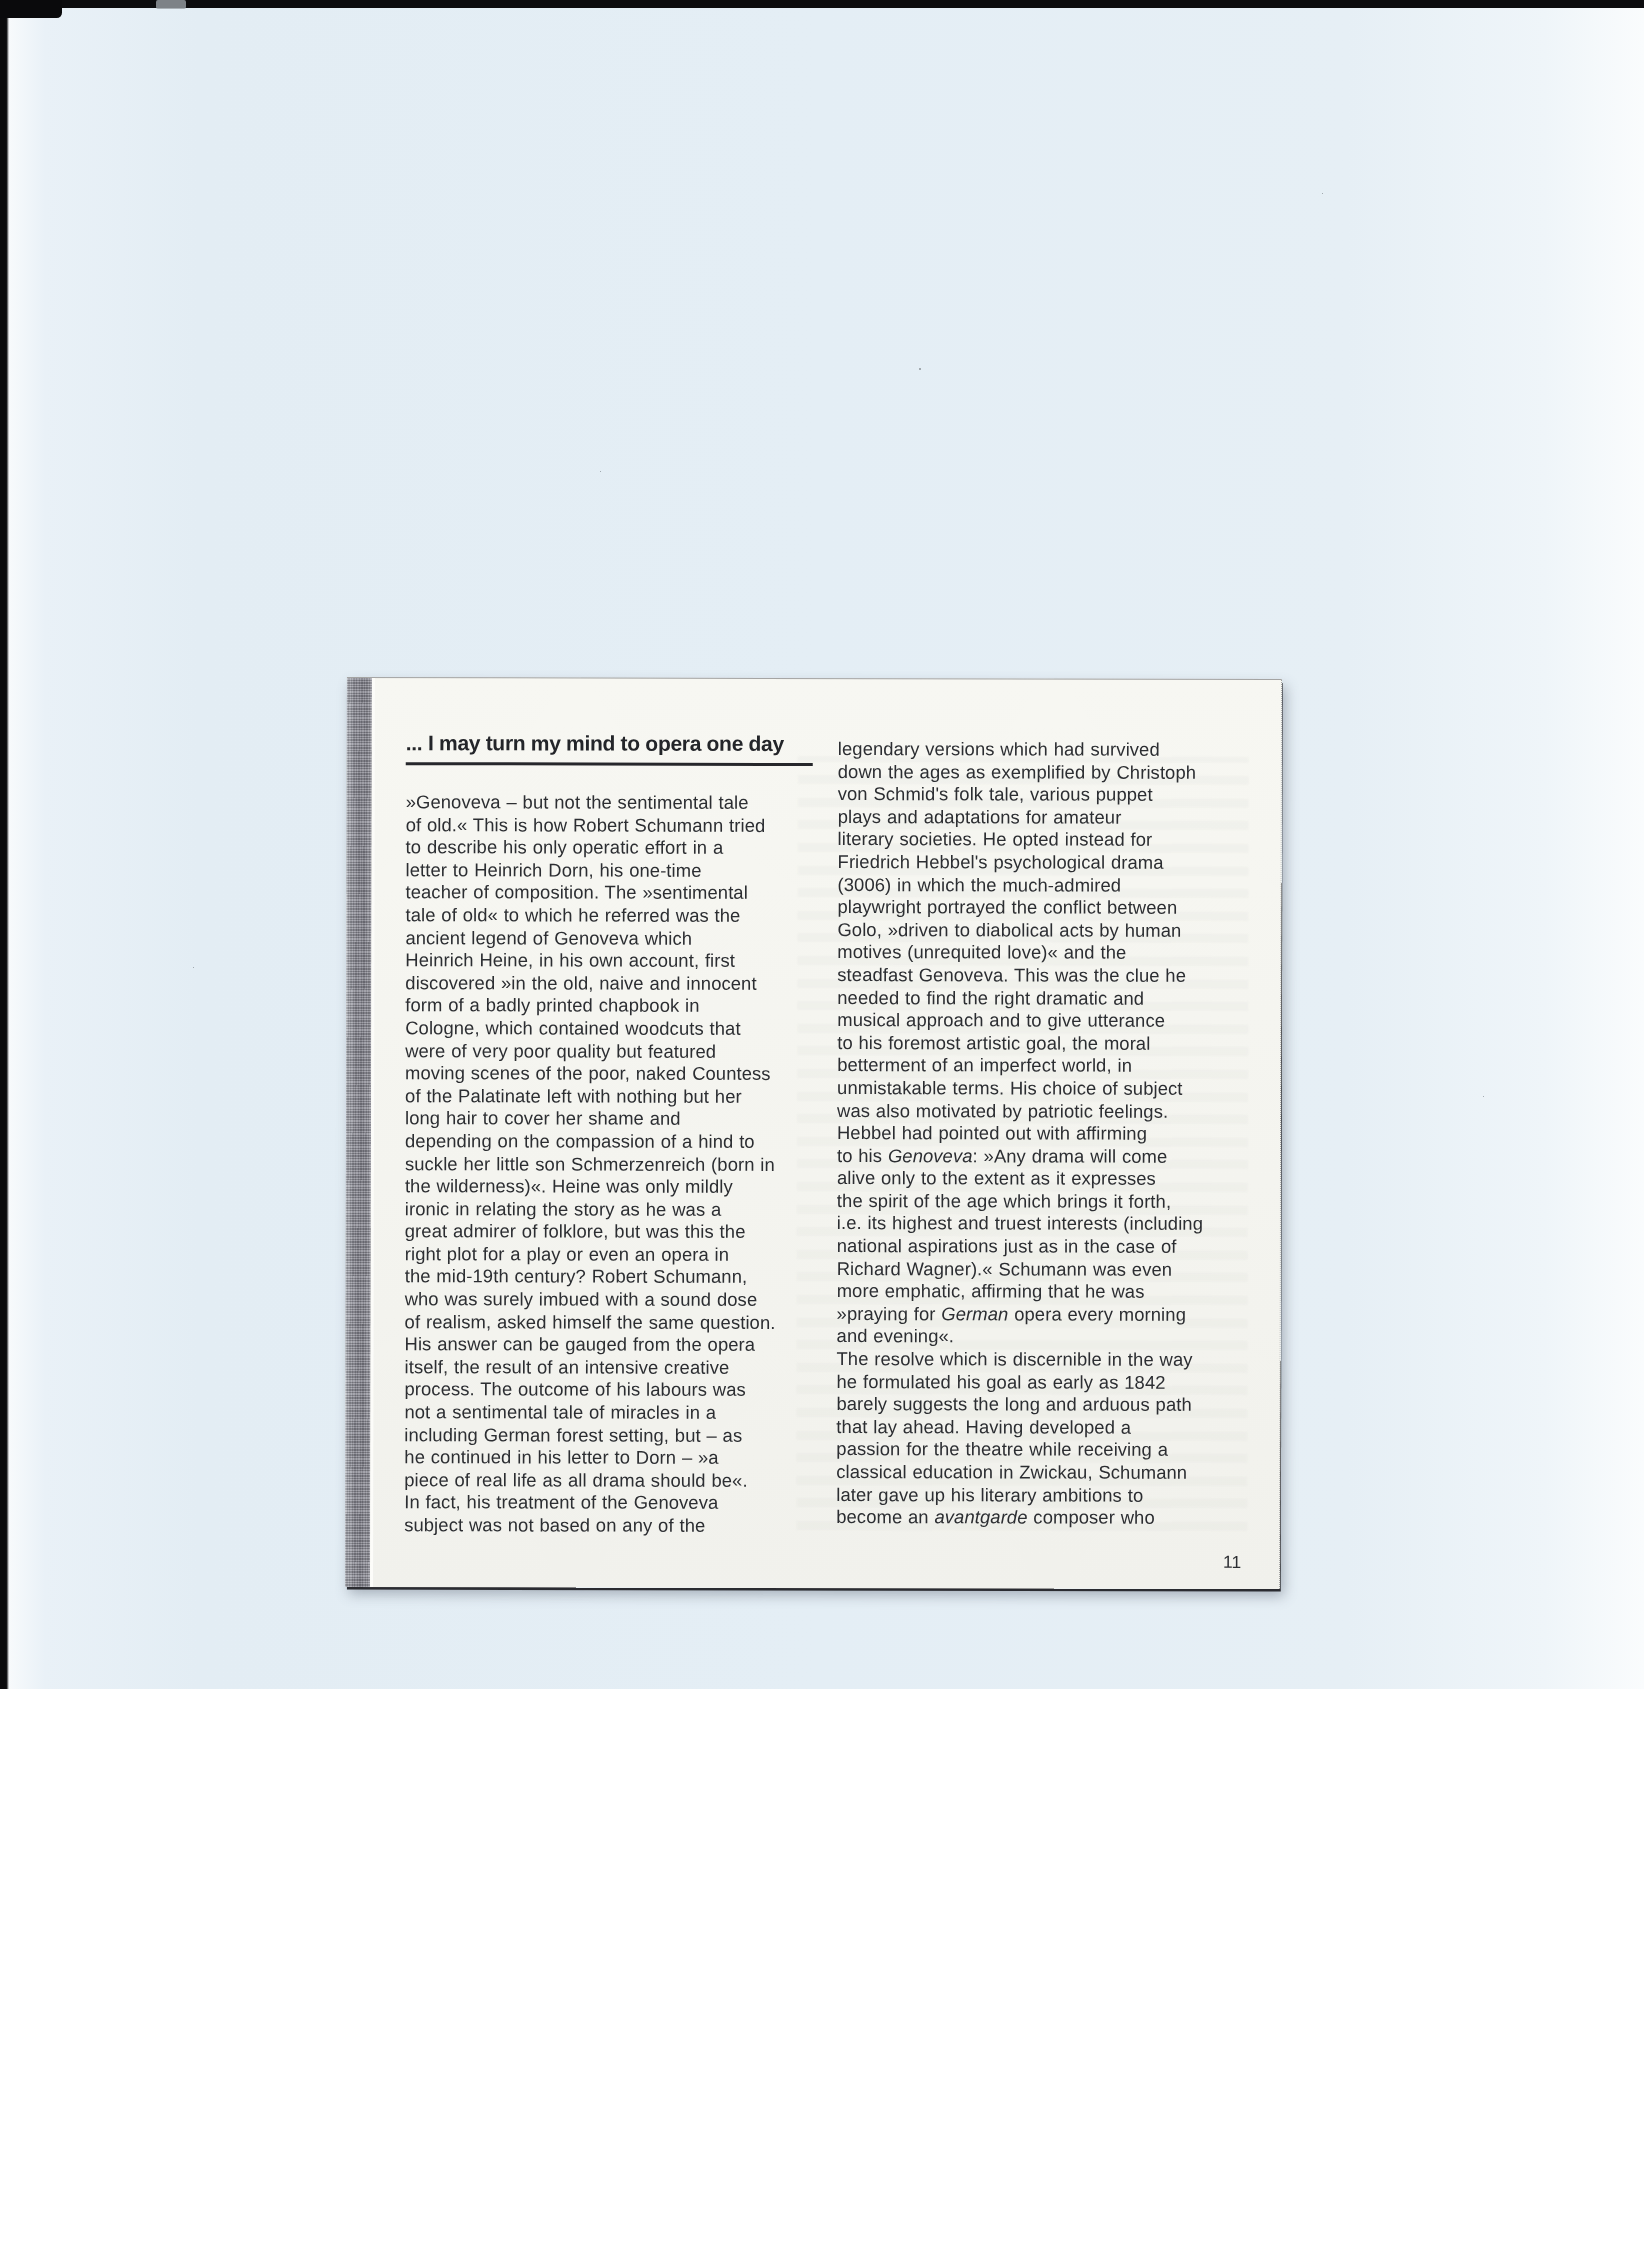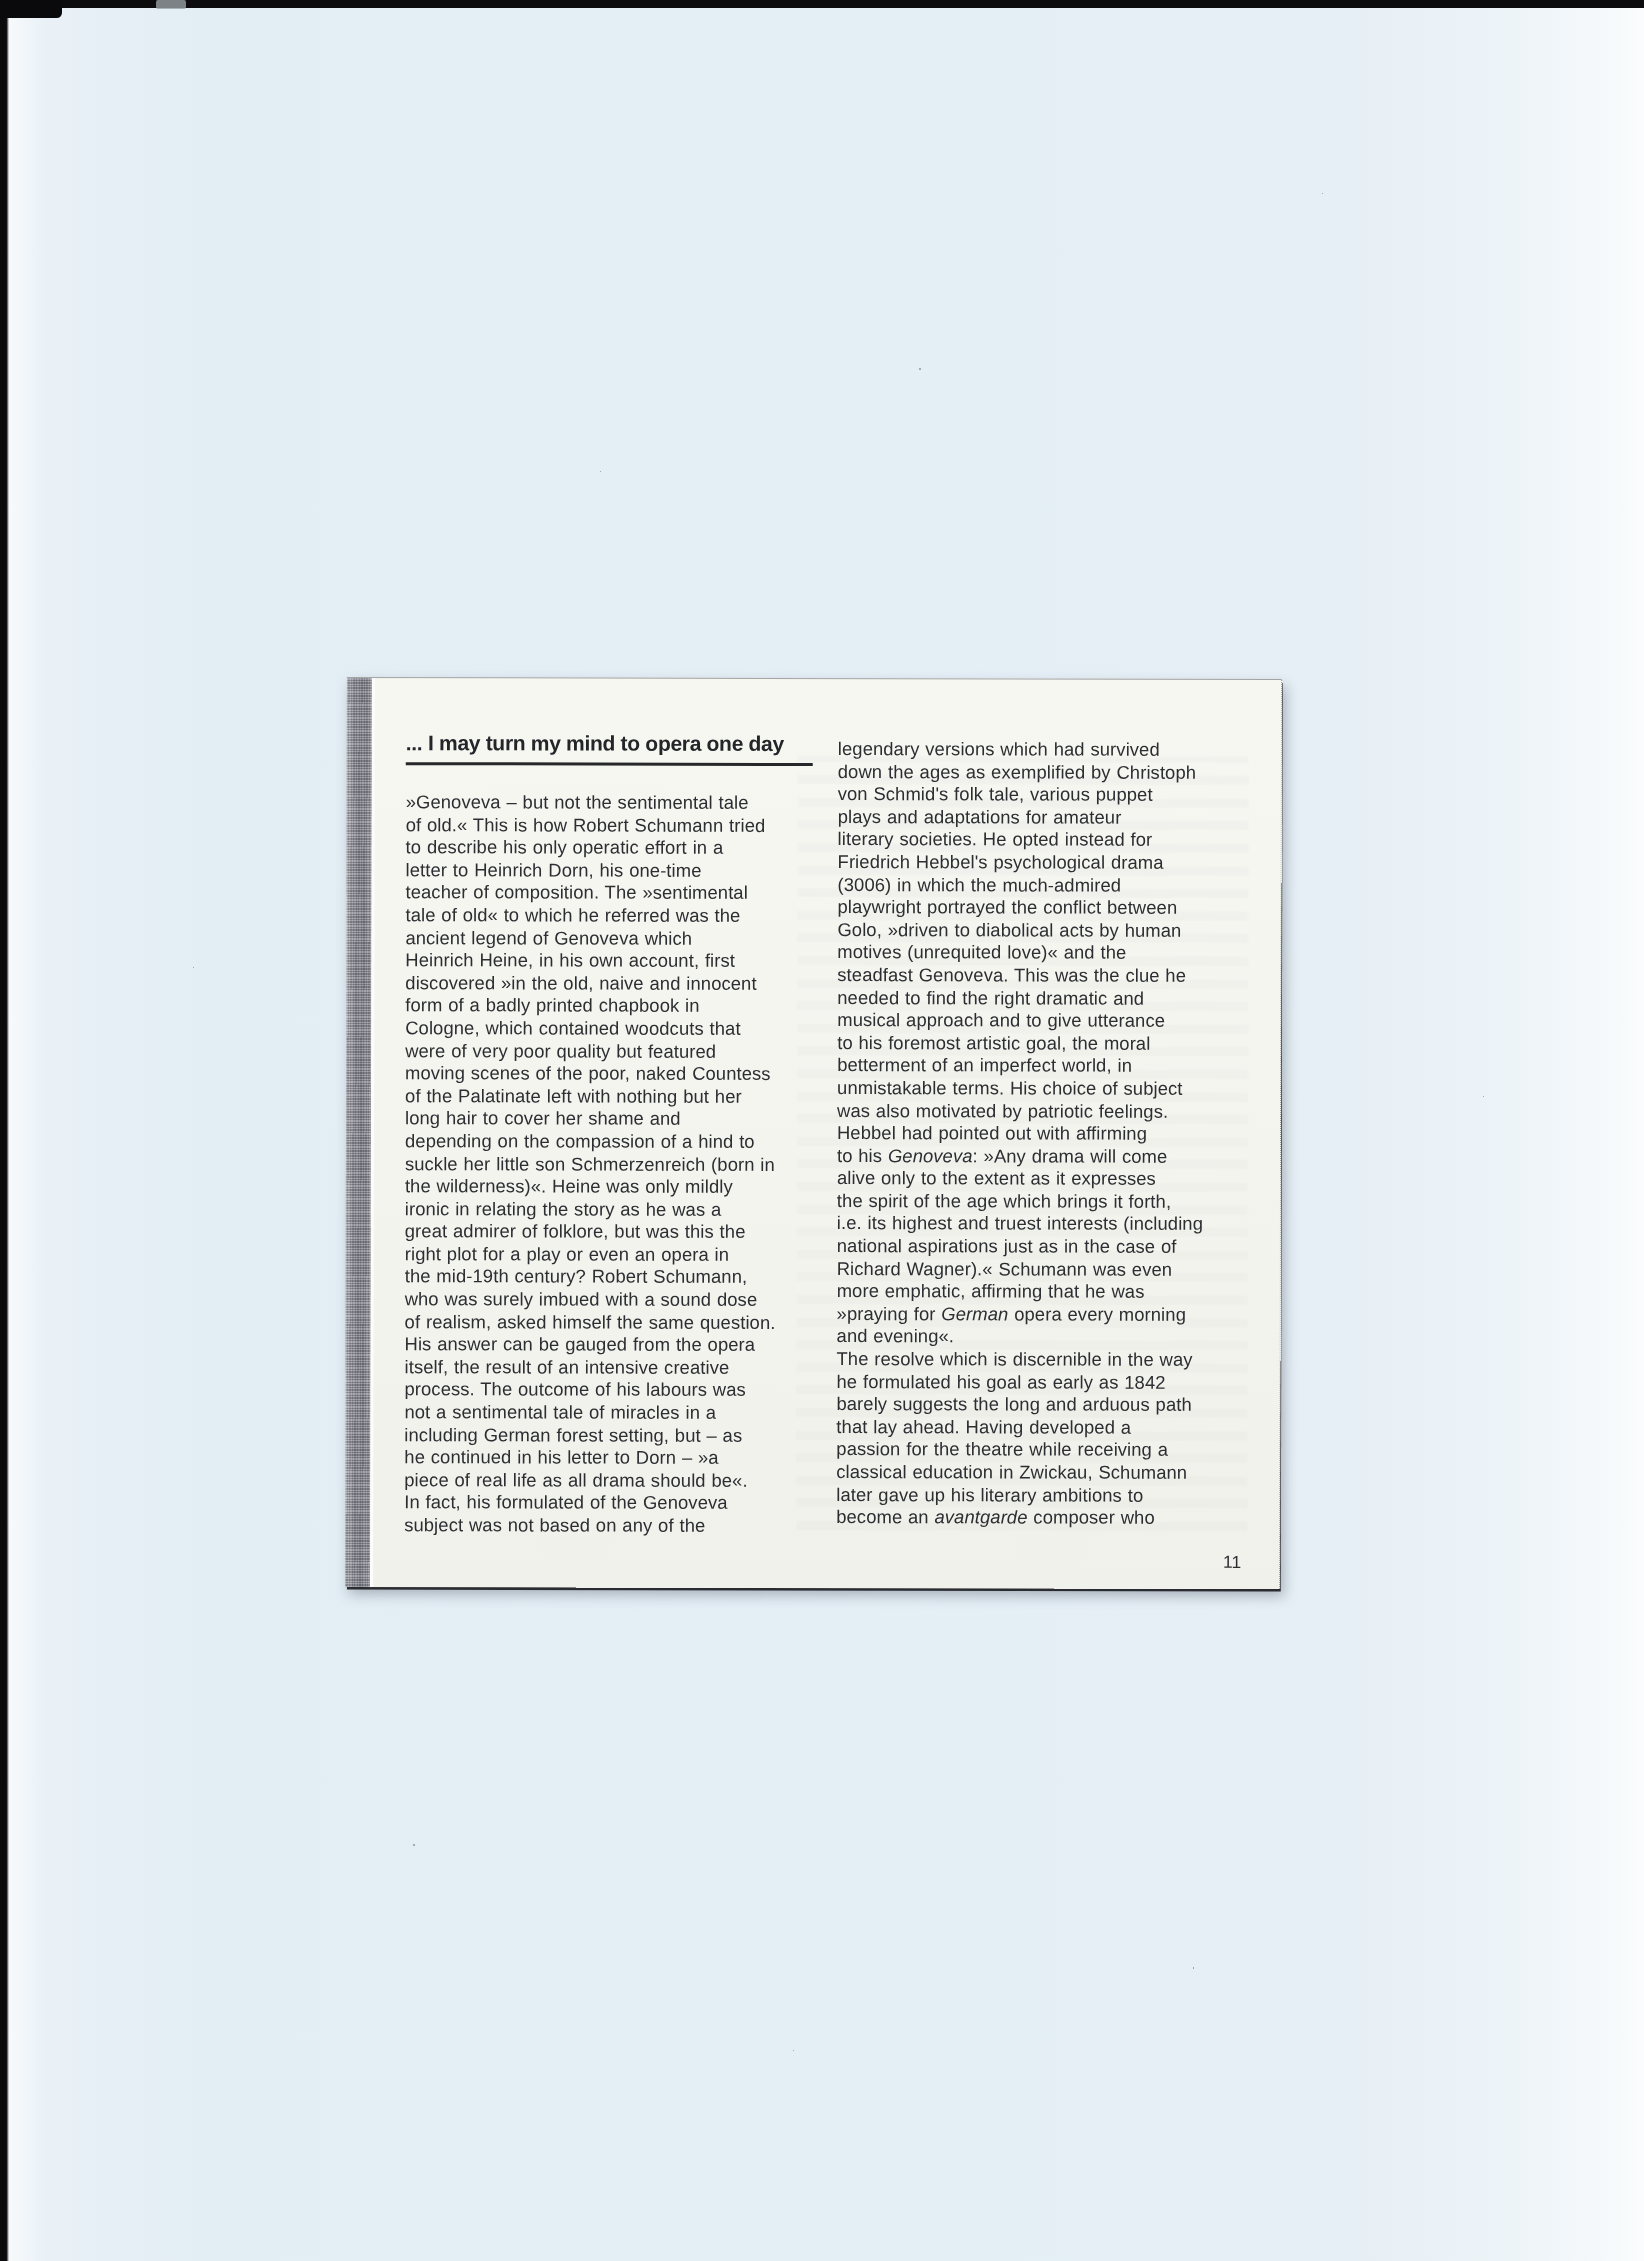--- a/index.html
+++ b/index.html
@@ -2,21 +2,21 @@
 <html style="font-size:10.3px"><head>
 <meta charset="utf-8">
 <style>
   html,body{margin:0;padding:0;}
   body{
     width:1644px;height:2261px;
     font-family:"Liberation Sans",sans-serif;
     overflow:hidden;
   }
   #scan{
-    position:relative;width:1644px;height:2261px;
+    position:relative;width:1644px;height:1689px;
     background:
       linear-gradient(90deg,
         #fbfcfd 0px, #e9f1f7 45px, #e3edf4 12%,
         #e4eef5 50%, #e6eff5 82%, #eff5f9 94%, #fafcfd 100%),
       #e5eef5;
     overflow:hidden;
   }
   
   .edge-top{
     position:absolute;left:0;top:0;width:1644px;height:7.7px;
@@ -137,21 +137,21 @@
         <div class="line">the mid-19th century? Robert Schumann,</div>
         <div class="line">who was surely imbued with a sound dose</div>
         <div class="line">of realism, asked himself the same question.</div>
         <div class="line">His answer can be gauged from the opera</div>
         <div class="line">itself, the result of an intensive creative</div>
         <div class="line">process. The outcome of his labours was</div>
         <div class="line">not a sentimental tale of miracles in a</div>
         <div class="line">including German forest setting, but – as</div>
         <div class="line">he continued in his letter to Dorn – »a</div>
         <div class="line">piece of real life as all drama should be«.</div>
-        <div class="line">In fact, his formulated of the Genoveva</div>
+        <div class="line">In fact, his treatment of the Genoveva</div>
         <div class="line">subject was not based on any of the</div>
       </div>
 
     <div class="col col-right">
         <div class="line">legendary versions which had survived</div>
         <div class="line">down the ages as exemplified by Christoph</div>
         <div class="line">von Schmid's folk tale, various puppet</div>
         <div class="line">plays and adaptations for amateur</div>
         <div class="line">literary societies. He opted instead for</div>
         <div class="line">Friedrich Hebbel's psychological drama</div>

